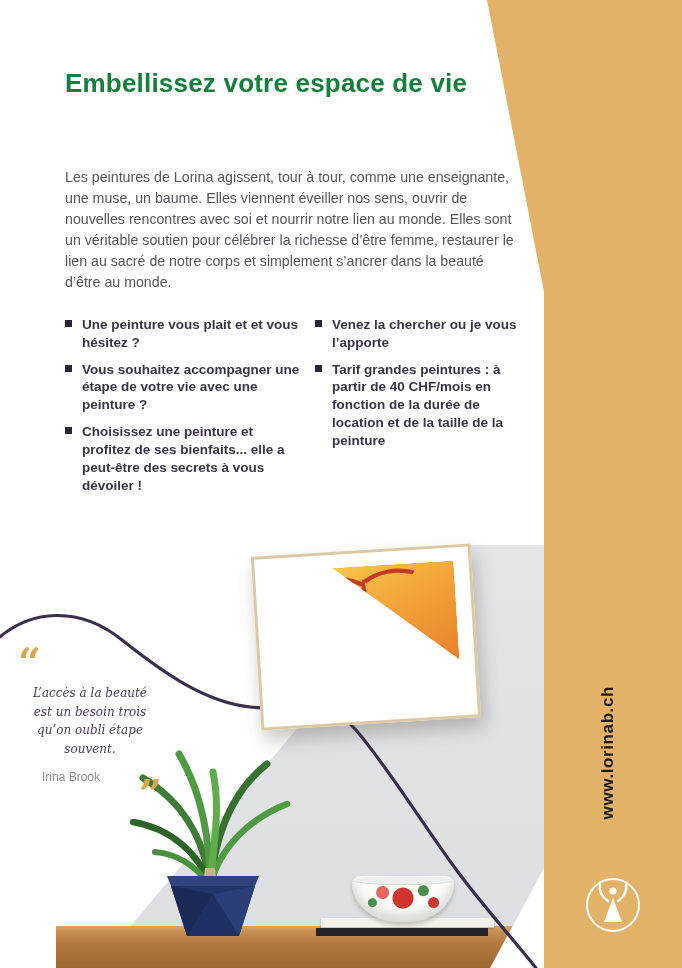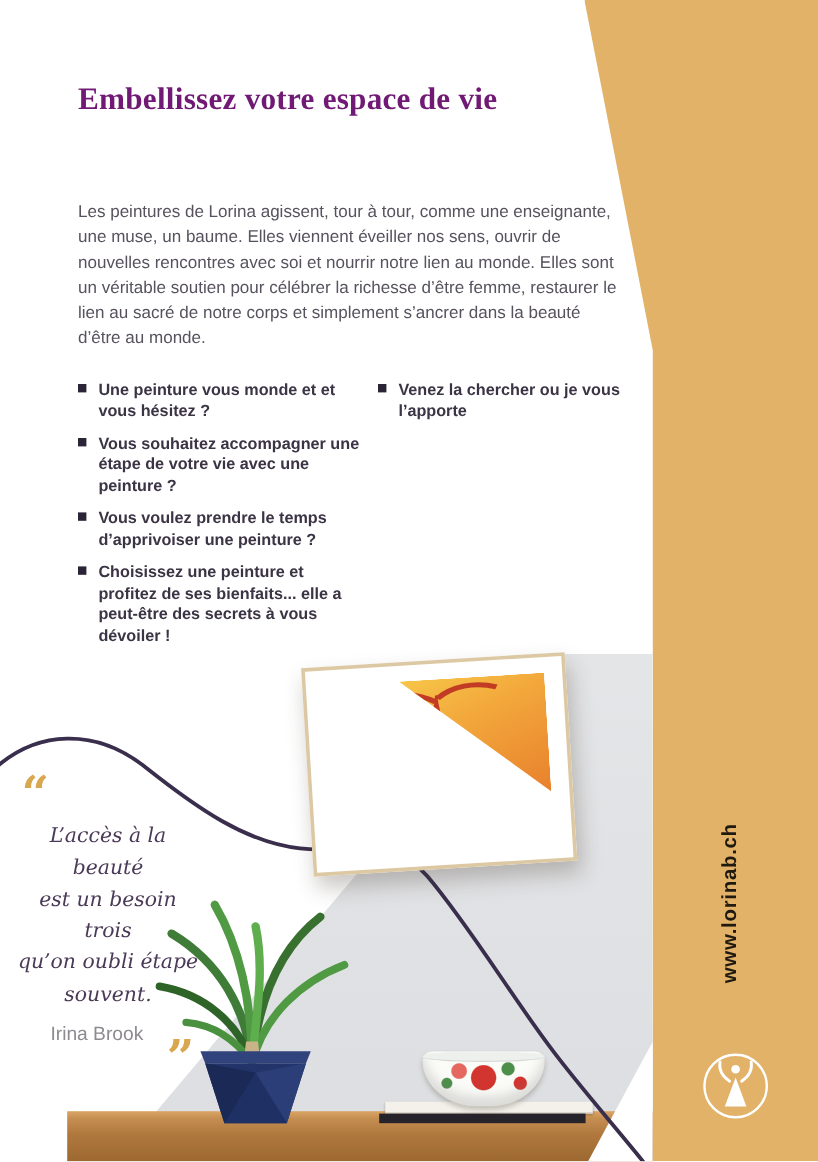--- a/index.html
+++ b/index.html
@@ -9,21 +9,21 @@
   }
   
   .tan-band {
     position:absolute; inset:0;
     background:#e2b269;
     clip-path: polygon(487px 0, 682px 0, 682px 968px, 544px 968px, 544px 292px);
   }
   
   .title {
     position:absolute; left:65px; top:68px; width:470px; margin:0;
-    font-size:26px; font-weight:700; color:#701a75; letter-spacing:0.2px;font-family:Liberation Serif, serif;
+    font-size:26px; font-weight:700; color:#15803d; letter-spacing:0.2px;
   }
   .subtitle {
     position:absolute; left:65px; top:120px; width:455px; margin:0;
     font-size:17px; font-weight:700; color:#3a3243; line-height:1.32;
   }
   .intro {
     position:absolute; left:65px; top:167px; width:452px; margin:0;
     font-size:14.2px; color:#57525e; line-height:1.48;
   }
   .bullets { position:absolute; left:65px; top:316px; width:460px; display:flex; }
@@ -85,50 +85,50 @@
   .painting svg { width:100%; height:100%; display:block; }
   
   .quote { position:absolute; left:14px; top:646px; width:152px; }
   .quote-open, .quote-close {
     font-family:"DejaVu Serif", serif; font-weight:700; color:#d9a74f; font-size:40px; line-height:0.8;
   }
   .quote-open { display:block; text-align:left; margin-left:4px; }
   .quote-close { position:absolute; right:4px; bottom:-26px; }
   .quote-lines {
     margin-top:6px; text-align:center; font-family:"DejaVu Serif", serif; font-style:italic;
-    font-size:17px; color:#4b3a57; line-height:1.55;
-  }
-  .quote-author { margin-top:12px; margin-left:28px; text-align:left; font-size:16px; color:#8d8a90; }
+    font-size:12px; color:#4b3a57; line-height:1.55;
+  }
+  .quote-author { margin-top:12px; margin-left:28px; text-align:left; font-size:12px; color:#8d8a90; }
   
   .website {
     position:absolute; left:598px; top:686px;
     writing-mode:vertical-rl; transform:rotate(180deg);
     font-size:17px; font-weight:700; color:#1f1910; letter-spacing:0.6px;
   }
   .logo-svg { position:absolute; left:584px; top:876px; width:58px; height:58px; }
 </style>
 </head>
 <body>
 
 <div class="page">
 
   <div class="tan-band"></div>
 
   <h1 class="title">Embellissez votre espace de vie</h1>
   <p class="intro">Les peintures de Lorina agissent, tour à tour, comme une enseignante, une muse, un baume. Elles viennent éveiller nos sens, ouvrir de nouvelles rencontres avec soi et nourrir notre lien au monde. Elles sont un véritable soutien pour célébrer la richesse d’être femme, restaurer le lien au sacré de notre corps et simplement s’ancrer dans la beauté d’être au monde.</p>
 
   <div class="bullets">
     <ul class="col-left">
-      <li><span>Une peinture vous monde et et vous hésitez ?</span></li>
+      <li><span>Une peinture vous plait et et vous hésitez ?</span></li>
       <li><span>Vous souhaitez accompagner une étape de votre vie avec une peinture ?</span></li>
-      <li><span>Vous voulez prendre le temps d’apprivoiser une peinture ?</span></li>
       <li><span>Choisissez une peinture et profitez de ses bienfaits... elle a peut-être des secrets à vous dévoiler !</span></li>
     </ul>
     <ul class="col-right">
       <li><span>Venez la chercher ou je vous l’apporte</span></li>
+      <li><span>Tarif grandes peintures : à partir de 40 CHF/mois en fonction de la durée de location et de la taille de la peinture</span></li>
     </ul>
   </div>
 
   <div class="wall"></div>
   <div class="table"></div>
   <div class="books">
     <div class="book1"></div>
     <div class="book2"></div>
   </div>
   <div class="bowl"></div>

